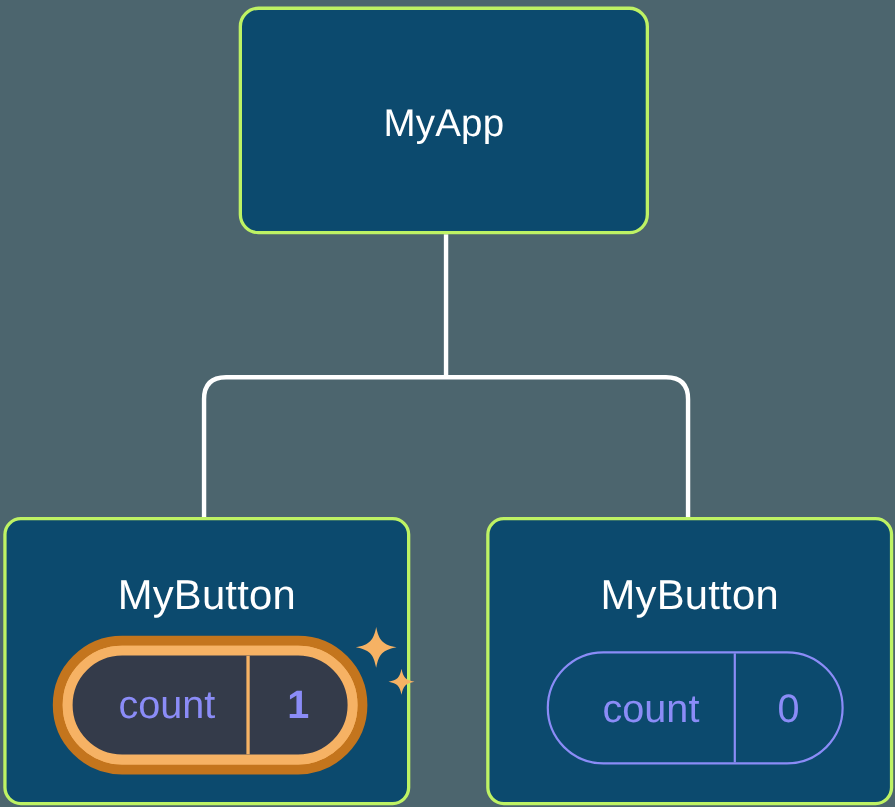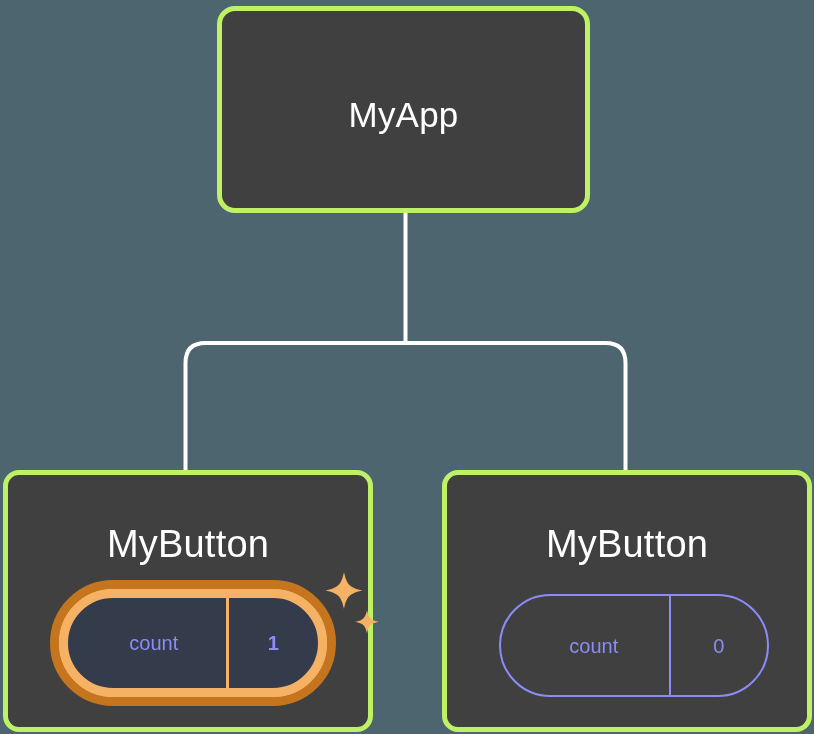--- a/index.html
+++ b/index.html
@@ -32,22 +32,22 @@
     height: 734px;
     z-index: 1;
     pointer-events: none;
   }
 
   
   .node-card {
     position: absolute;
     z-index: 2;
     box-sizing: border-box;
-    background: #404040;
-    border: 5px solid #bef264;
+    background: #0c4a6e;
+    border: 3px solid #bef264;
     border-radius: 16px;
     text-decoration: underline;
   }
 
   .node-title {
     position: absolute;
     left: 0;
     right: 0;
     text-align: center;
     color: #ffffff;
@@ -95,21 +95,21 @@
     box-sizing: border-box;
     display: flex;
     align-items: stretch;
     background: transparent;
   }
 
   .pill-key, .pill-val {
     display: flex;
     align-items: center;
     justify-content: center;
-    font-size: 20px;
+    font-size: 36px;
     line-height: 1;
     color: #8b8cf7;
     white-space: nowrap;
     box-sizing: border-box;
   }
   .pill-key { flex: 0 0 63%; }
   .pill-val { flex: 1 1 auto; }
 
   
   .state-pill.plain {

